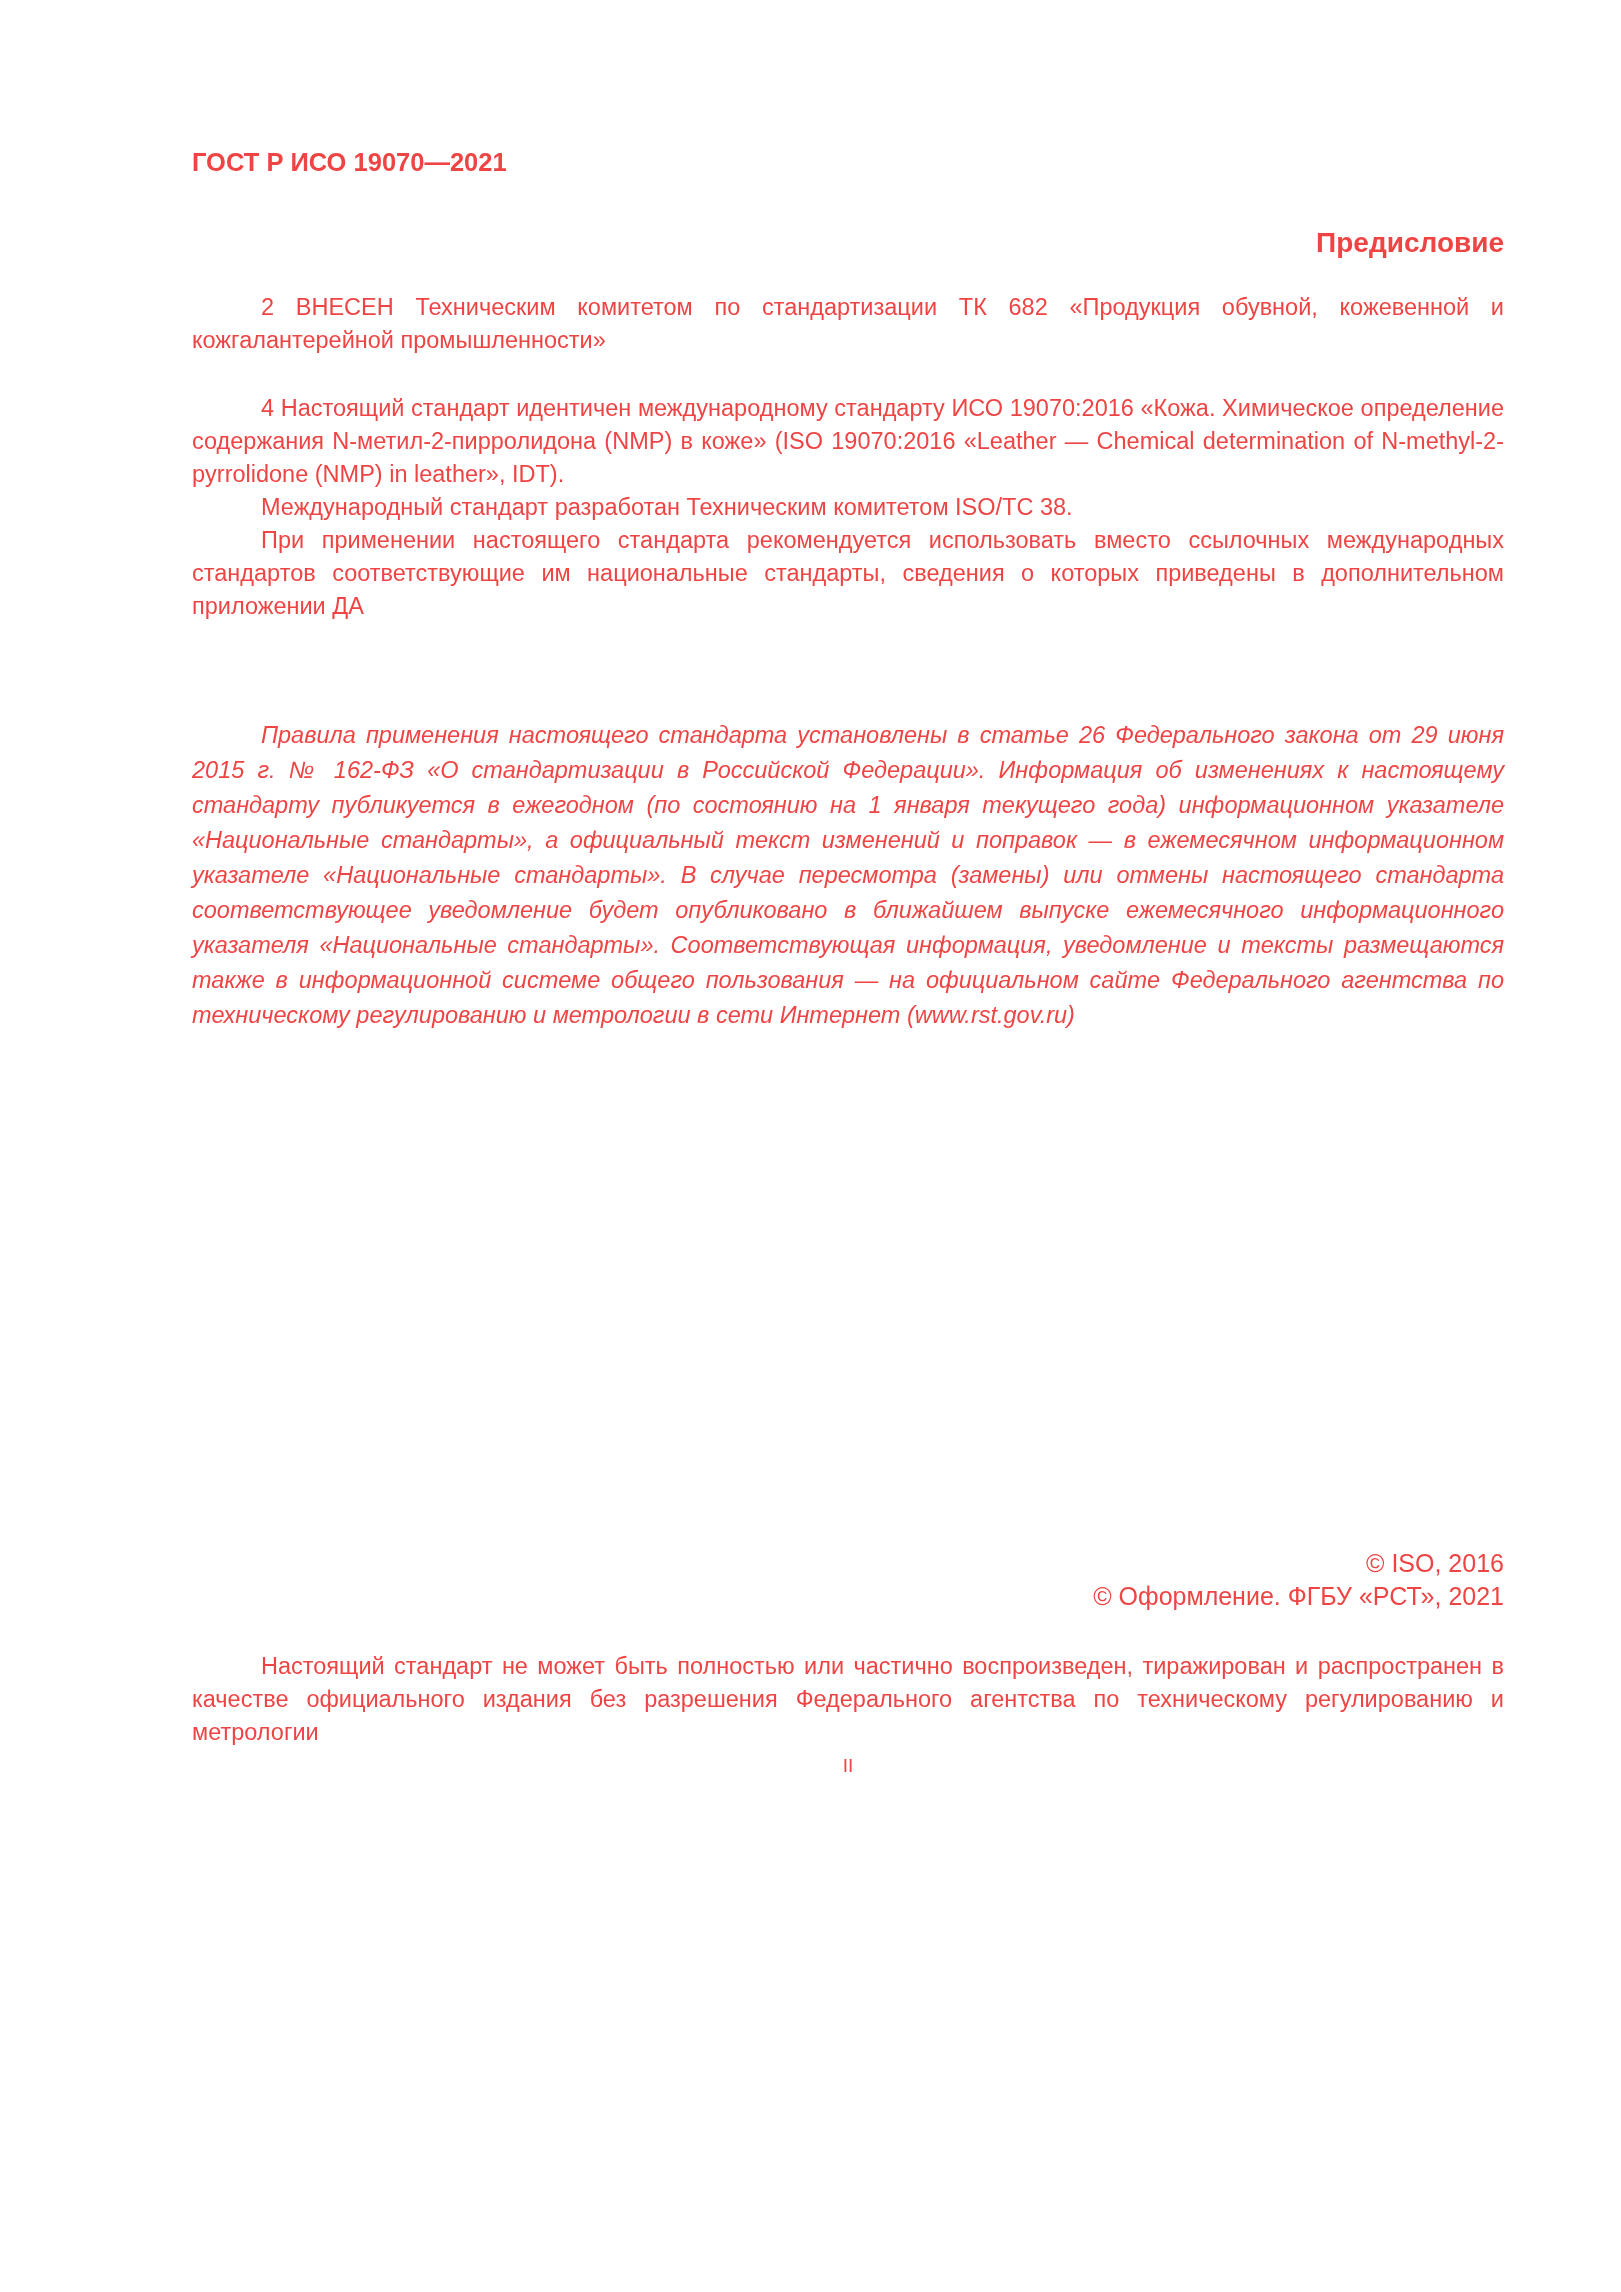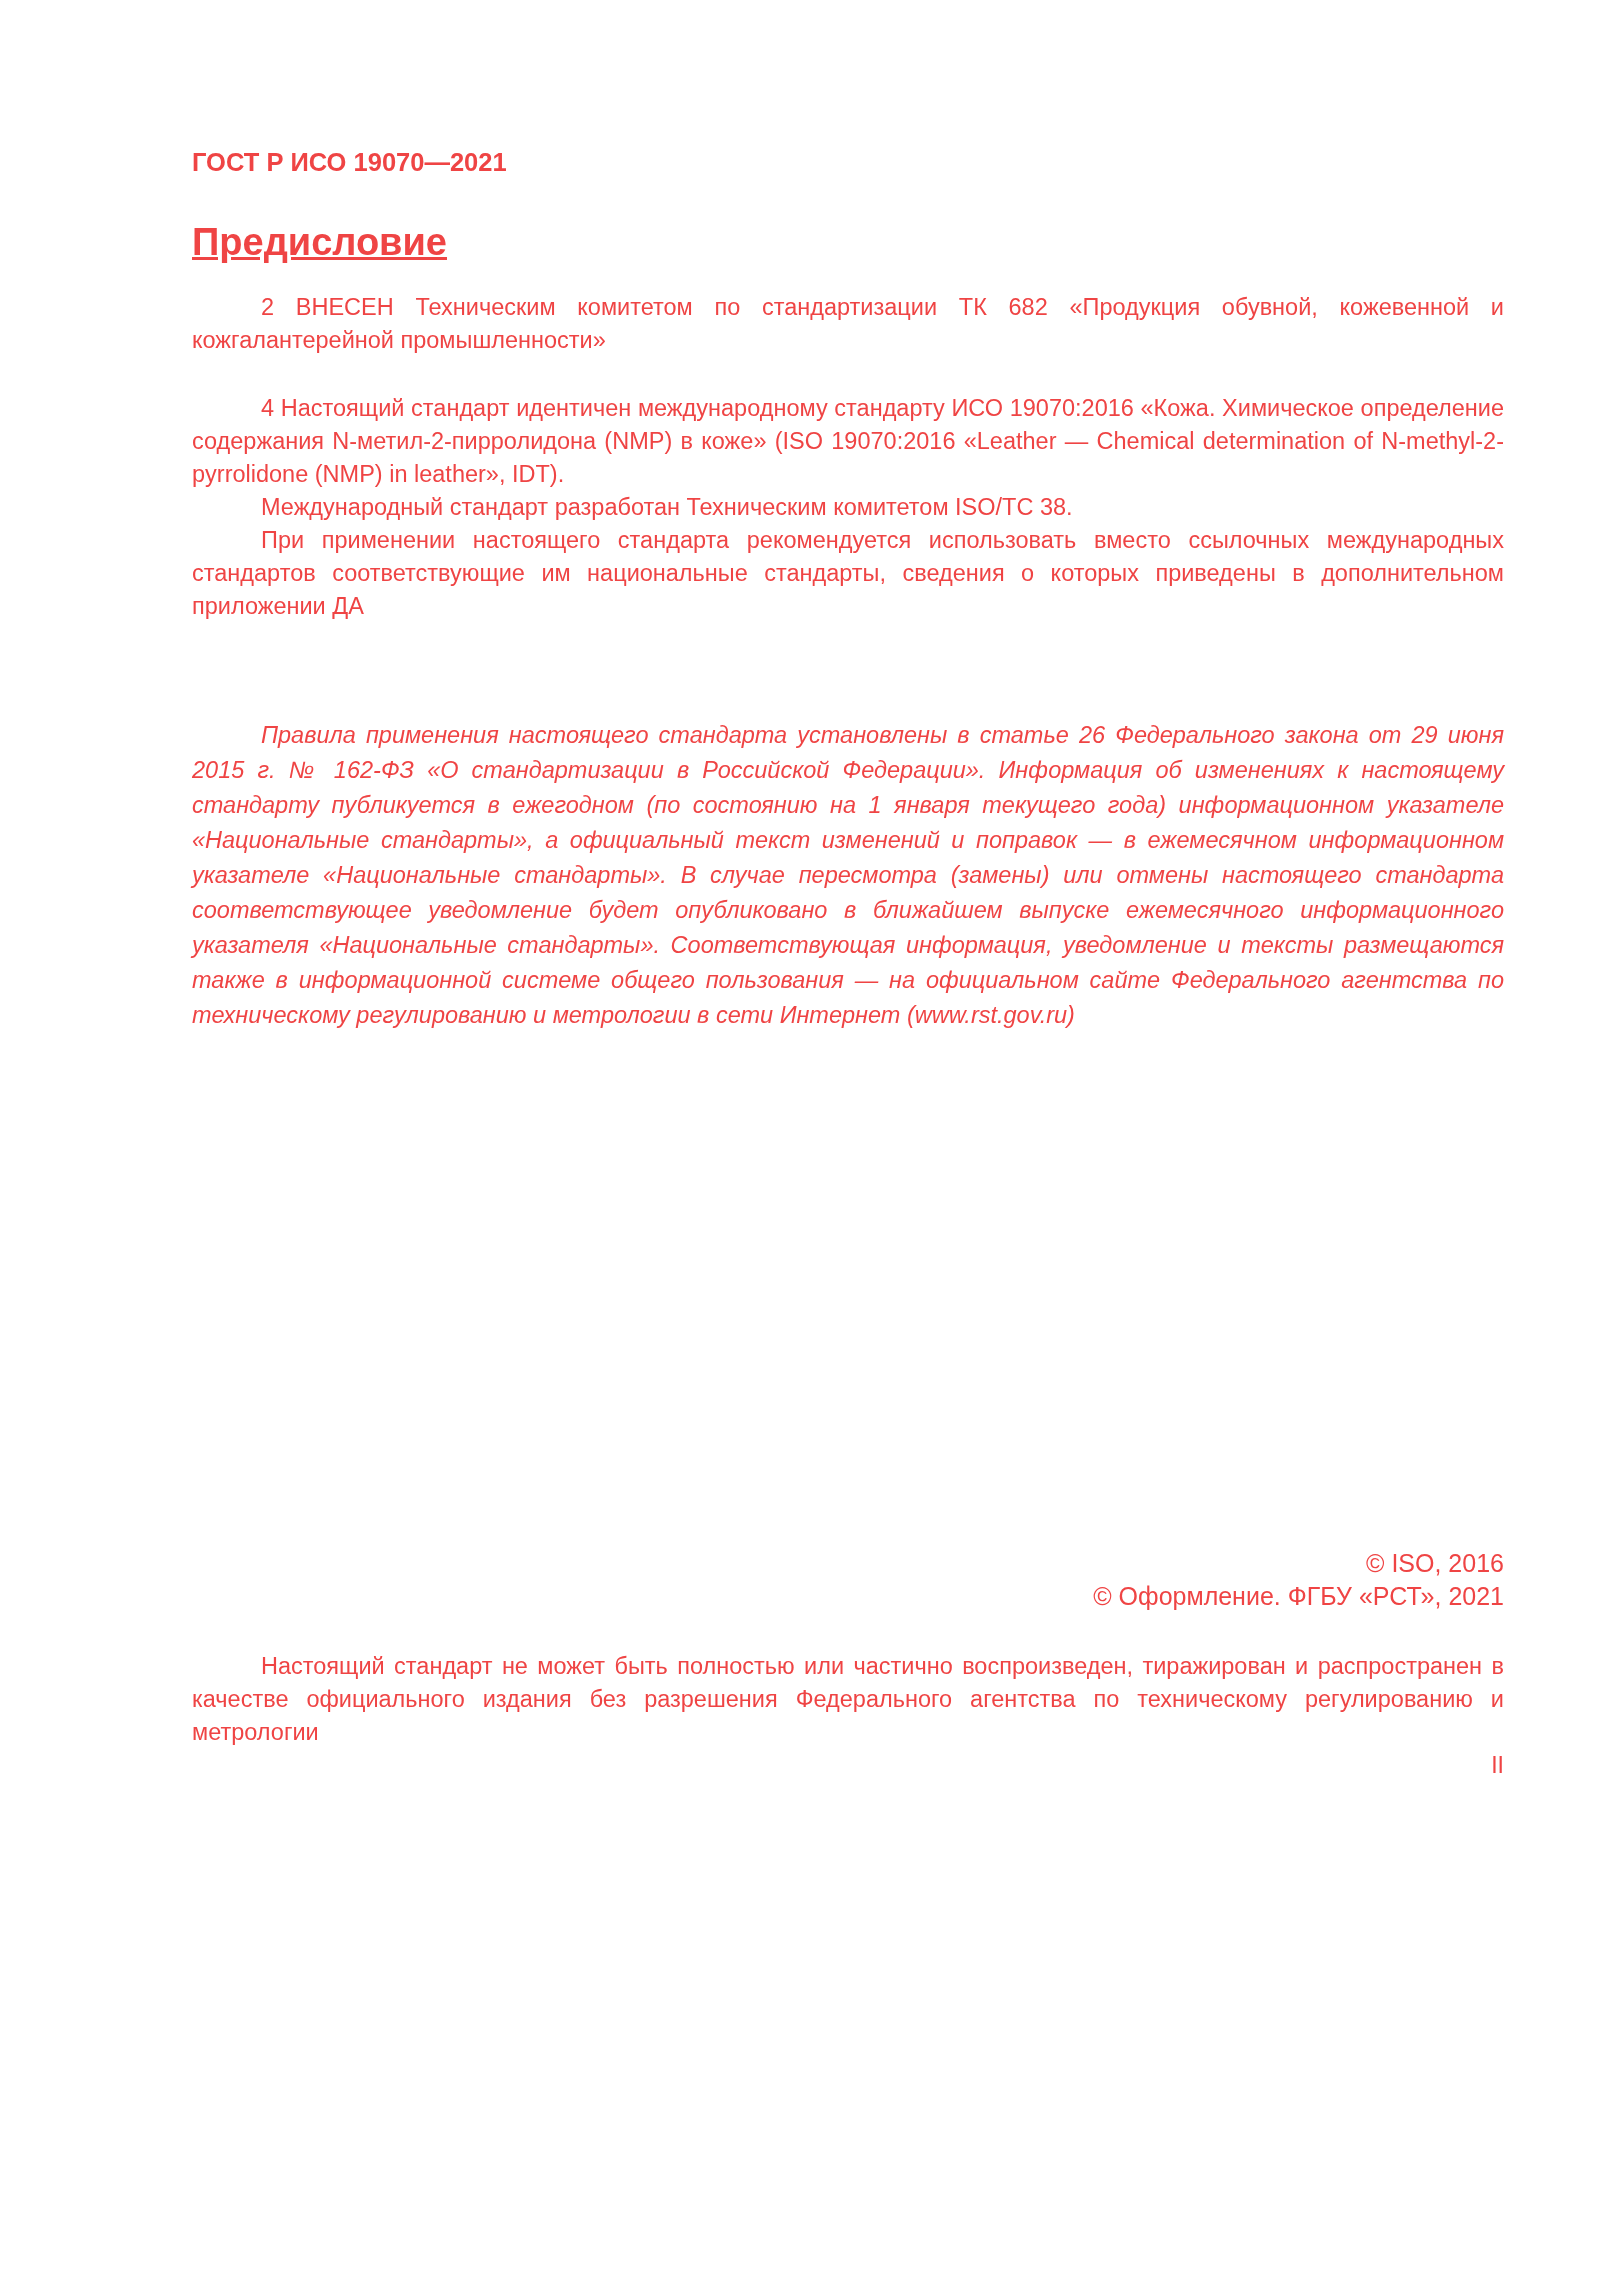--- a/index.html
+++ b/index.html
@@ -24,25 +24,24 @@
   }
   .doc-code {
     font-size: 25.5px;
     font-weight: bold;
     line-height: 27.4px;
     text-align: left;
     white-space: nowrap;
   }
   .doc-title {
     margin: 49px 0 0 0;
-    font-size: 38px;
+    font-size: 28px;
     font-weight: bold;
     line-height: 35px;
-    text-align: left;
-    text-decoration: underline;
+    text-align: right;
   }
   .para {
     margin: 0;
     font-size: 23.5px;
     line-height: 33px;
     text-align: justify;
     text-indent: 69px;
   }
   .para.m-clause1 { margin-top: 29px; }
   .para.m-clause2 { margin-top: 31px; }
@@ -62,23 +61,23 @@
     font-size: 25px;
     line-height: 33px;
     text-align: right;
   }
   .copyright-line { margin: 0; }
   .repro-notice {
     margin-top: 37px;
   }
   .page-number {
     margin: 0;
-    font-size: 23px;
+    font-size: 19px;
     line-height: 33px;
-    text-align: right;
+    text-align: center;
   }
 </style>
 </head>
 <body>
 
 <div class="page">
   <div class="content">
 
     <div class="doc-code">ГОСТ Р ИСО 19070—2021</div>
 

